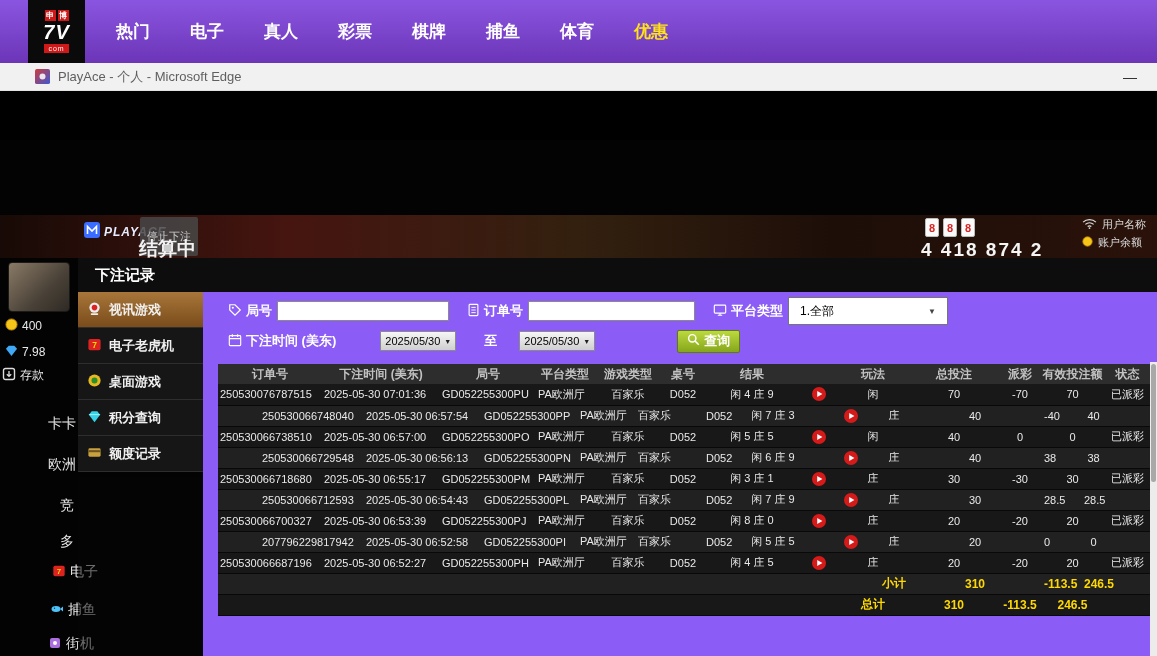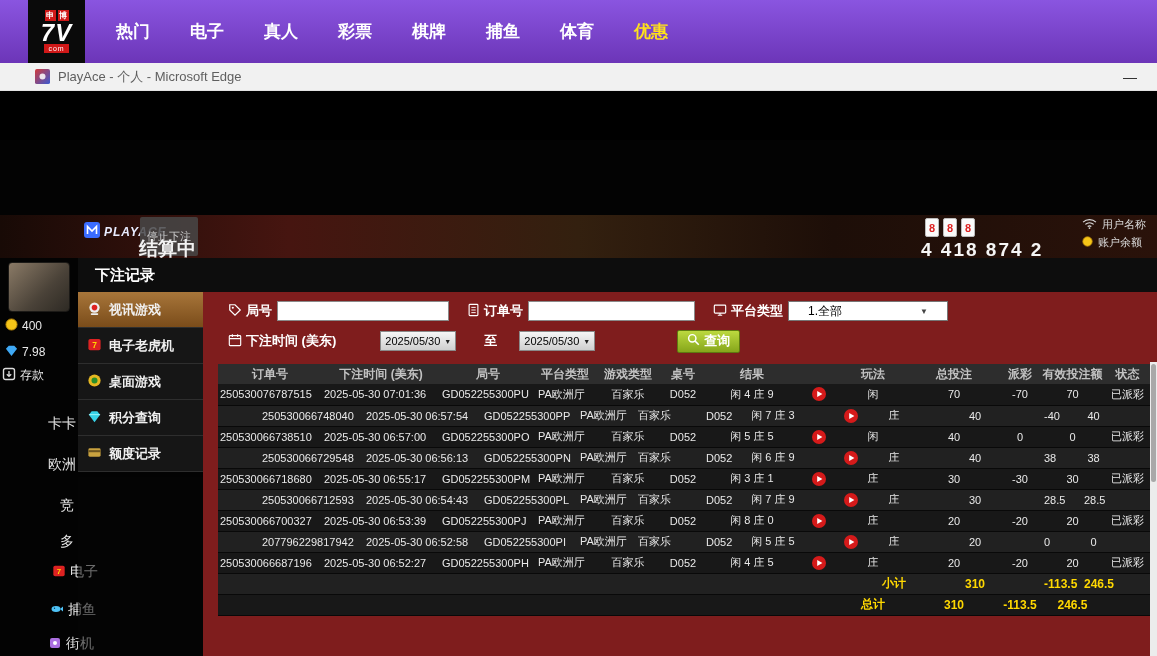--- a/index.html
+++ b/index.html
@@ -6,21 +6,21 @@
   html,body {background:#222; font-family:"Liberation Sans", sans-serif;}
   .screen {position:relative; width:1157px; height:656px; overflow:hidden; background:#000; margin:0 auto;}
 
   
   .topbar {position:absolute; left:0; top:0; width:100%; height:63px;
     background:linear-gradient(180deg,#8a55e0,#6c35b8); z-index:3;}
   .logo {position:absolute; left:28px; top:0; width:57px; height:63px; background:#0a0a0a;
     display:flex; flex-direction:column; align-items:center; justify-content:center; gap:1px; cursor:pointer;}
   .logo-row {display:flex; gap:2px;}
   .logo-chip {background:#d01818; color:#fff; font-size:8px; line-height:11px; width:11px; text-align:center; font-weight:bold;}
-  .logo-main {color:#fff; font-weight:bold; font-style:italic; font-size:24px; line-height:21px; letter-spacing:1px;text-align:center;}
+  .logo-main {color:#fff; font-weight:bold; font-style:italic; font-size:20px; line-height:21px; letter-spacing:1px;text-align:center;}
   .logo-sub {background:#d01818; color:#fff; font-size:7px; line-height:9px; padding:0 4px; letter-spacing:1px;}
   .nav-items {position:absolute; left:96px; top:0; height:63px; display:flex; align-items:center;}
   .nav-item {width:74px; text-align:center; color:#fff; font-size:17px; font-weight:600; cursor:pointer;}
   .nav-item.highlight {color:#ffe21a;}
 
   
   .titlebar {position:absolute; top:63px; left:0; width:100%; height:28px; background:#f1f1f1;
     border-bottom:1px solid #e2e2e2; display:flex; align-items:center; z-index:2;}
   .favicon {margin-left:35px; width:15px; height:15px; display:inline-flex;}
   .title-text {margin-left:8px; font-size:13px; color:#5f5f5f;}
@@ -54,30 +54,30 @@
 
   
   .modal {position:absolute; left:78px; top:118px; right:0; bottom:0; z-index:5;}
   .m-title {position:absolute; left:0; top:0; right:0; height:34px; background:#0d0d0d; color:#fff;
     font-size:15px; font-weight:bold; line-height:34px; padding-left:17px;}
   .m-tabs {position:absolute; left:0; top:34px; width:125px;}
   .m-tab {height:36px; background:#161616; border-bottom:1px solid #2e2e2e; display:flex; align-items:center;
     gap:7px; padding-left:9px; color:#f0f0f0; font-size:13px; font-weight:bold; cursor:pointer;}
   .m-tab.active {background:linear-gradient(180deg,#a8763a,#7a4c1a);}
   .m-side-rest {position:absolute; left:0; top:219px; width:125px; bottom:0; background:rgba(6,6,6,.55);}
-  .m-main {position:absolute; left:125px; top:34px; right:0; bottom:0; background:#7f1d1d;}
+  .m-main {position:absolute; left:125px; top:34px; right:0; bottom:0; background:#8b5cf6;}
 
   .frow {display:flex; align-items:center; margin:8px 0 0 25px; height:22px;}
   .flabel {display:flex; align-items:center; gap:4px; color:#fff; font-size:13px; font-weight:bold; white-space:nowrap;}
   .ml18 {margin-left:18px;}
   .fin {width:172px; height:20px; border:1px solid #8a8a8a; background:#fff; margin-left:5px; font-size:12px;
     padding:0 4px; font-family:inherit;}
   .in-order {width:167px;}
-  .fselect {width:160px; height:20px; background:#fff; border:1px solid #767676; margin-left:5px; display:flex;
-    align-items:center; justify-content:space-between; padding:0 19px; font-size:12px; color:#000; cursor:pointer;}
+  .fselect {width:160px; height:28px; background:#fff; border:1px solid #767676; margin-left:5px; display:flex;
+    align-items:center; justify-content:space-between; padding:0 11px; font-size:12px; color:#000; cursor:pointer;}
   .caret {font-size:8px; color:#444;}
   .datebtn {width:76px; height:20px; margin-left:44px; background:linear-gradient(180deg,#f6f6f6,#cfcfcf);
     border:1px solid #8a8a8a; display:flex; align-items:center; justify-content:space-between; padding:0 4px;
     font-size:11px; color:#000; cursor:pointer;}
   .db2 {margin-left:22px;}
   .to {margin-left:28px; color:#fff; font-size:13px; font-weight:bold;}
   .dcaret {font-size:7px; color:#222;}
   .searchbtn {margin-left:82px; height:23px; padding:0 9px; background:linear-gradient(180deg,#bcd93f,#86a61b);
     border:1px solid #5e7a10; border-radius:2px; color:#fff; font-size:13px; font-weight:bold; display:flex;
     align-items:center; gap:4px; cursor:pointer; font-family:inherit;}

